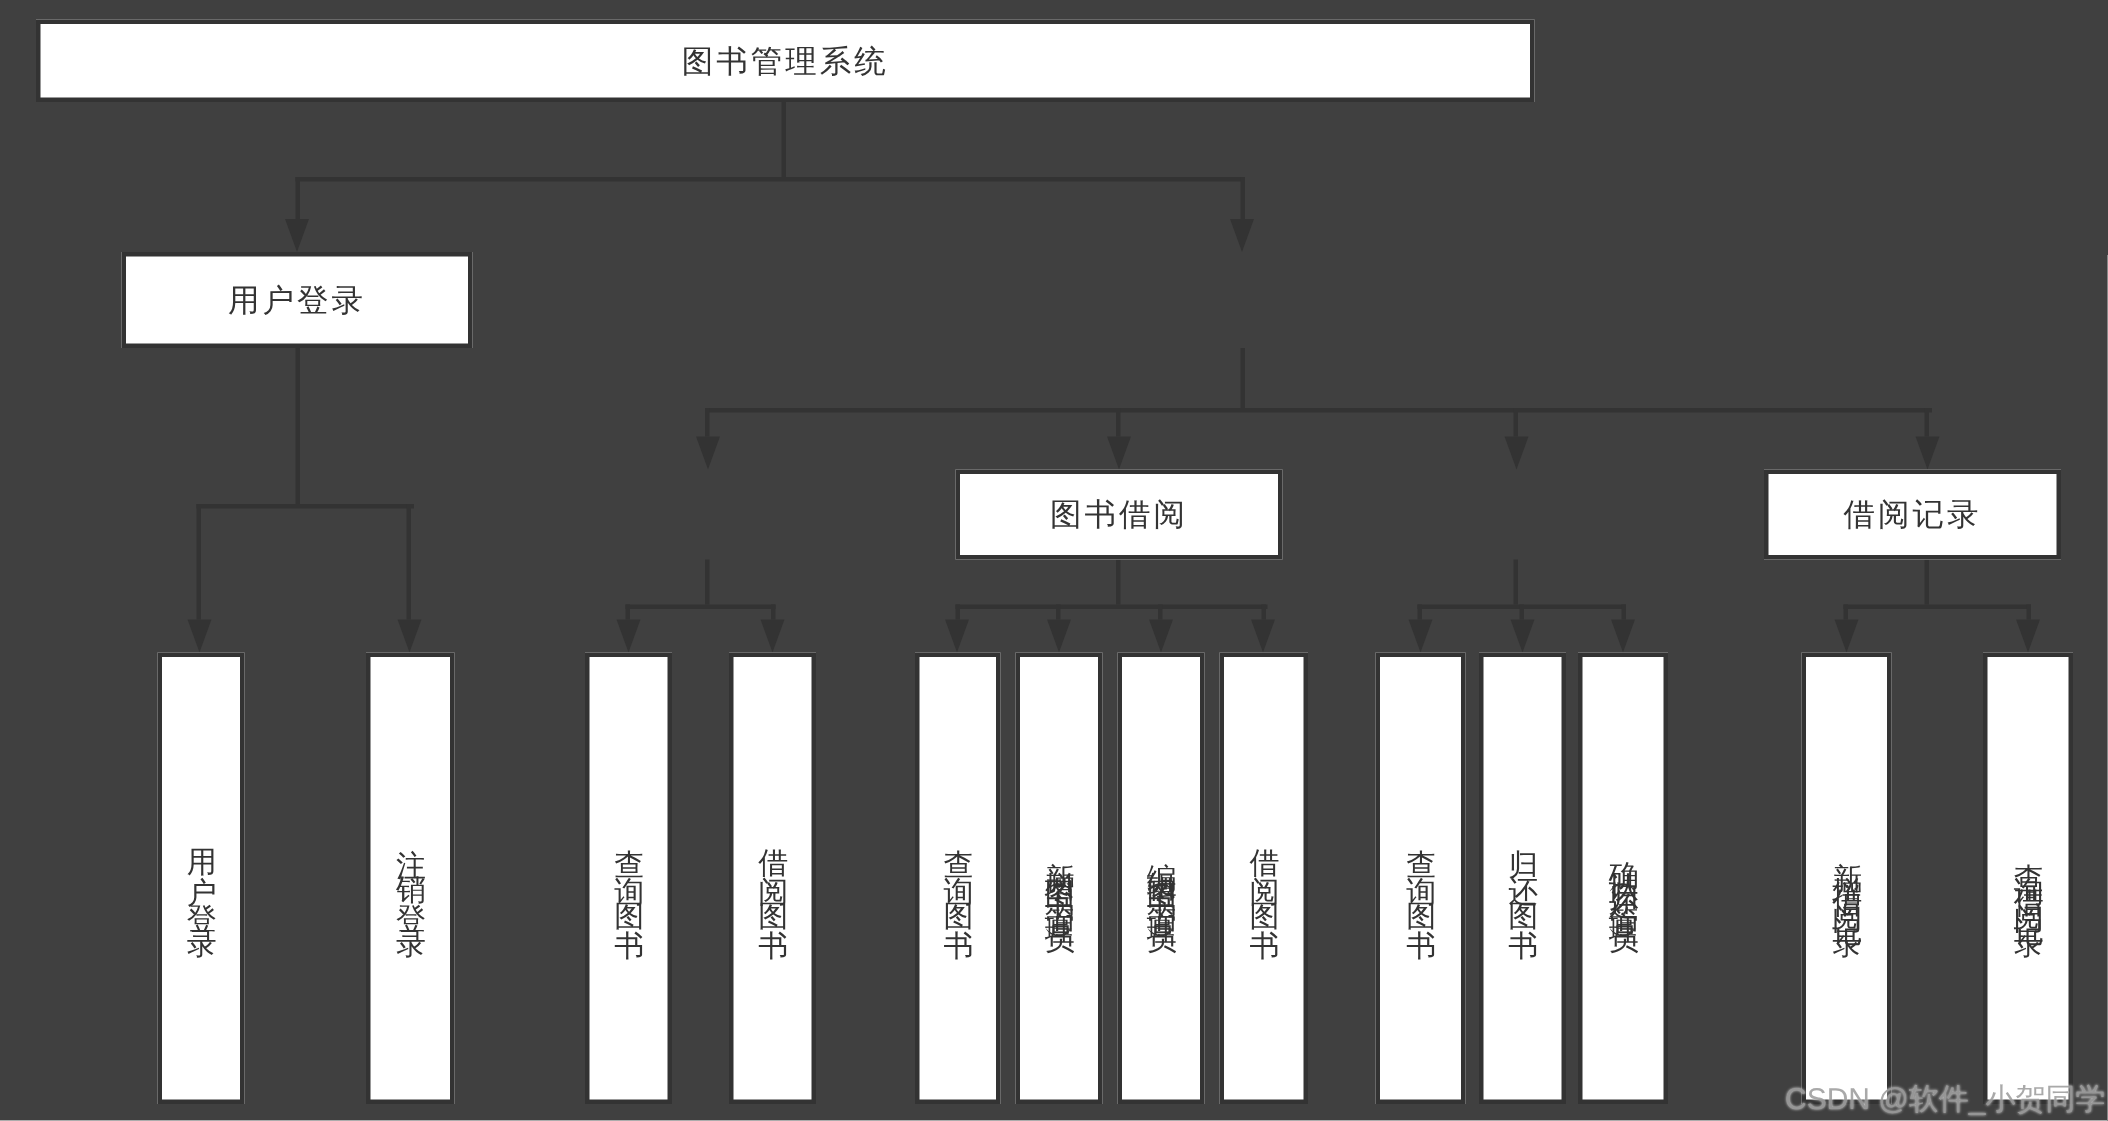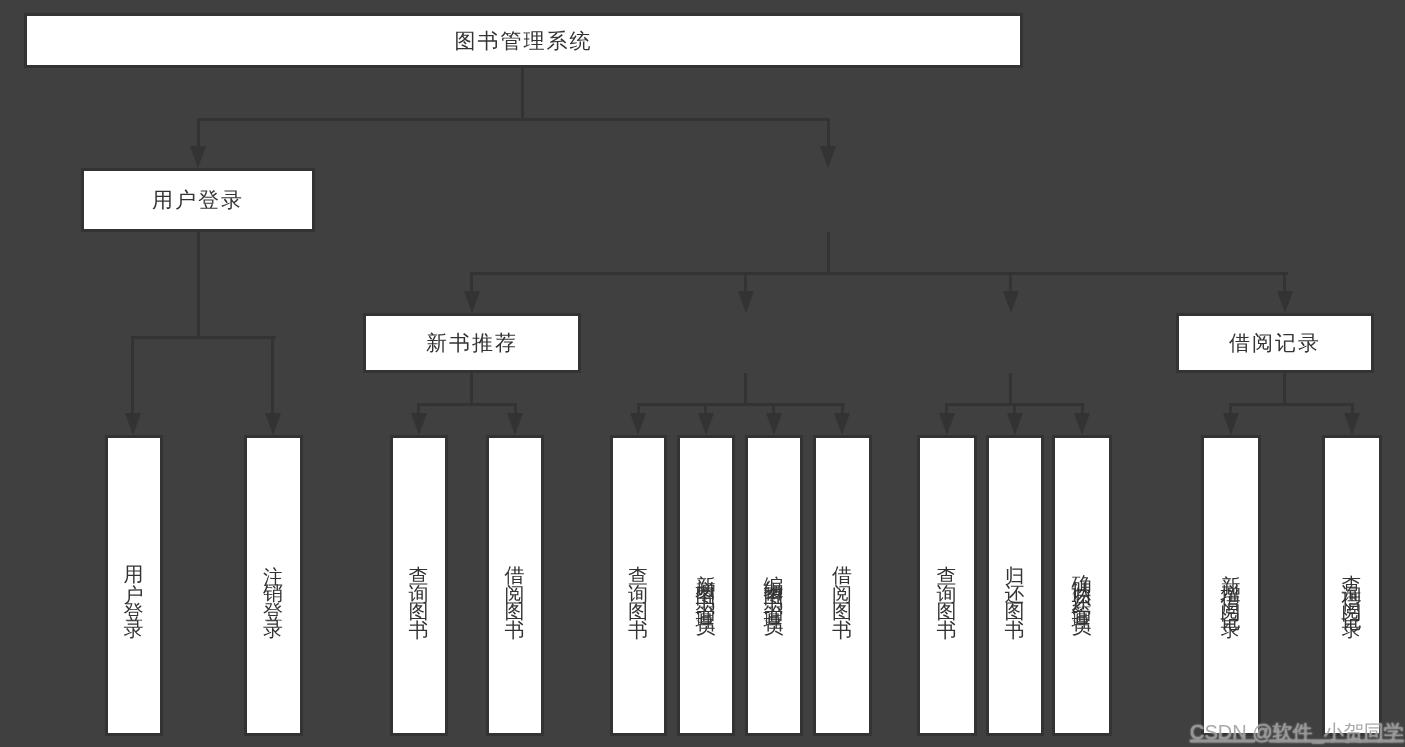--- a/index.html
+++ b/index.html
@@ -44,21 +44,20 @@
   .watermark {
     position: absolute;
     left: 1190px;
     top: 719px;
     font-size: 20px;
     color: #a0a0a0;
     opacity: 0.9;
     white-space: nowrap;
     text-shadow: 0 0 2px #ffffff;
     z-index: 10;
-    text-decoration: underline;
   }
 </style>
 </head>
 <body>
 
 <div class="canvas">
 
   <div class="vline" style="left:521px;top:68px;width:3px;height:50px"></div>
   <div class="hline" style="left:197px;top:118px;width:633px;height:3px"></div>
   <div class="vline" style="left:197px;top:118px;width:3px;height:28px"></div>
@@ -119,22 +118,22 @@
   <div class="tri" style="left:1344px;top:413px"></div>
 
   <div class="box hbox" style="left:24px;top:13px;width:999px;height:55px">
     <span>图书管理系统</span>
   </div>
 
   <div class="box hbox" style="left:81px;top:168px;width:234px;height:64px">
     <span>用户登录</span>
   </div>
 
-  <div class="box hbox" style="left:363px;top:313px;width:218px;height:60px">
-    <span>新书推荐</span>
+  <div class="box hbox" style="left:637px;top:313px;width:218px;height:60px">
+    <span>图书借阅</span>
   </div>
   <div class="box hbox" style="left:1176px;top:313px;width:198px;height:60px">
     <span>借阅记录</span>
   </div>
 
   <div class="box vbox ls-lg" style="left:105px;top:435px;width:58px;height:301px">
     <span>用户登录</span>
   </div>
   <div class="box vbox ls-lg" style="left:244px;top:435px;width:59px;height:301px">
     <span>注销登录</span>

